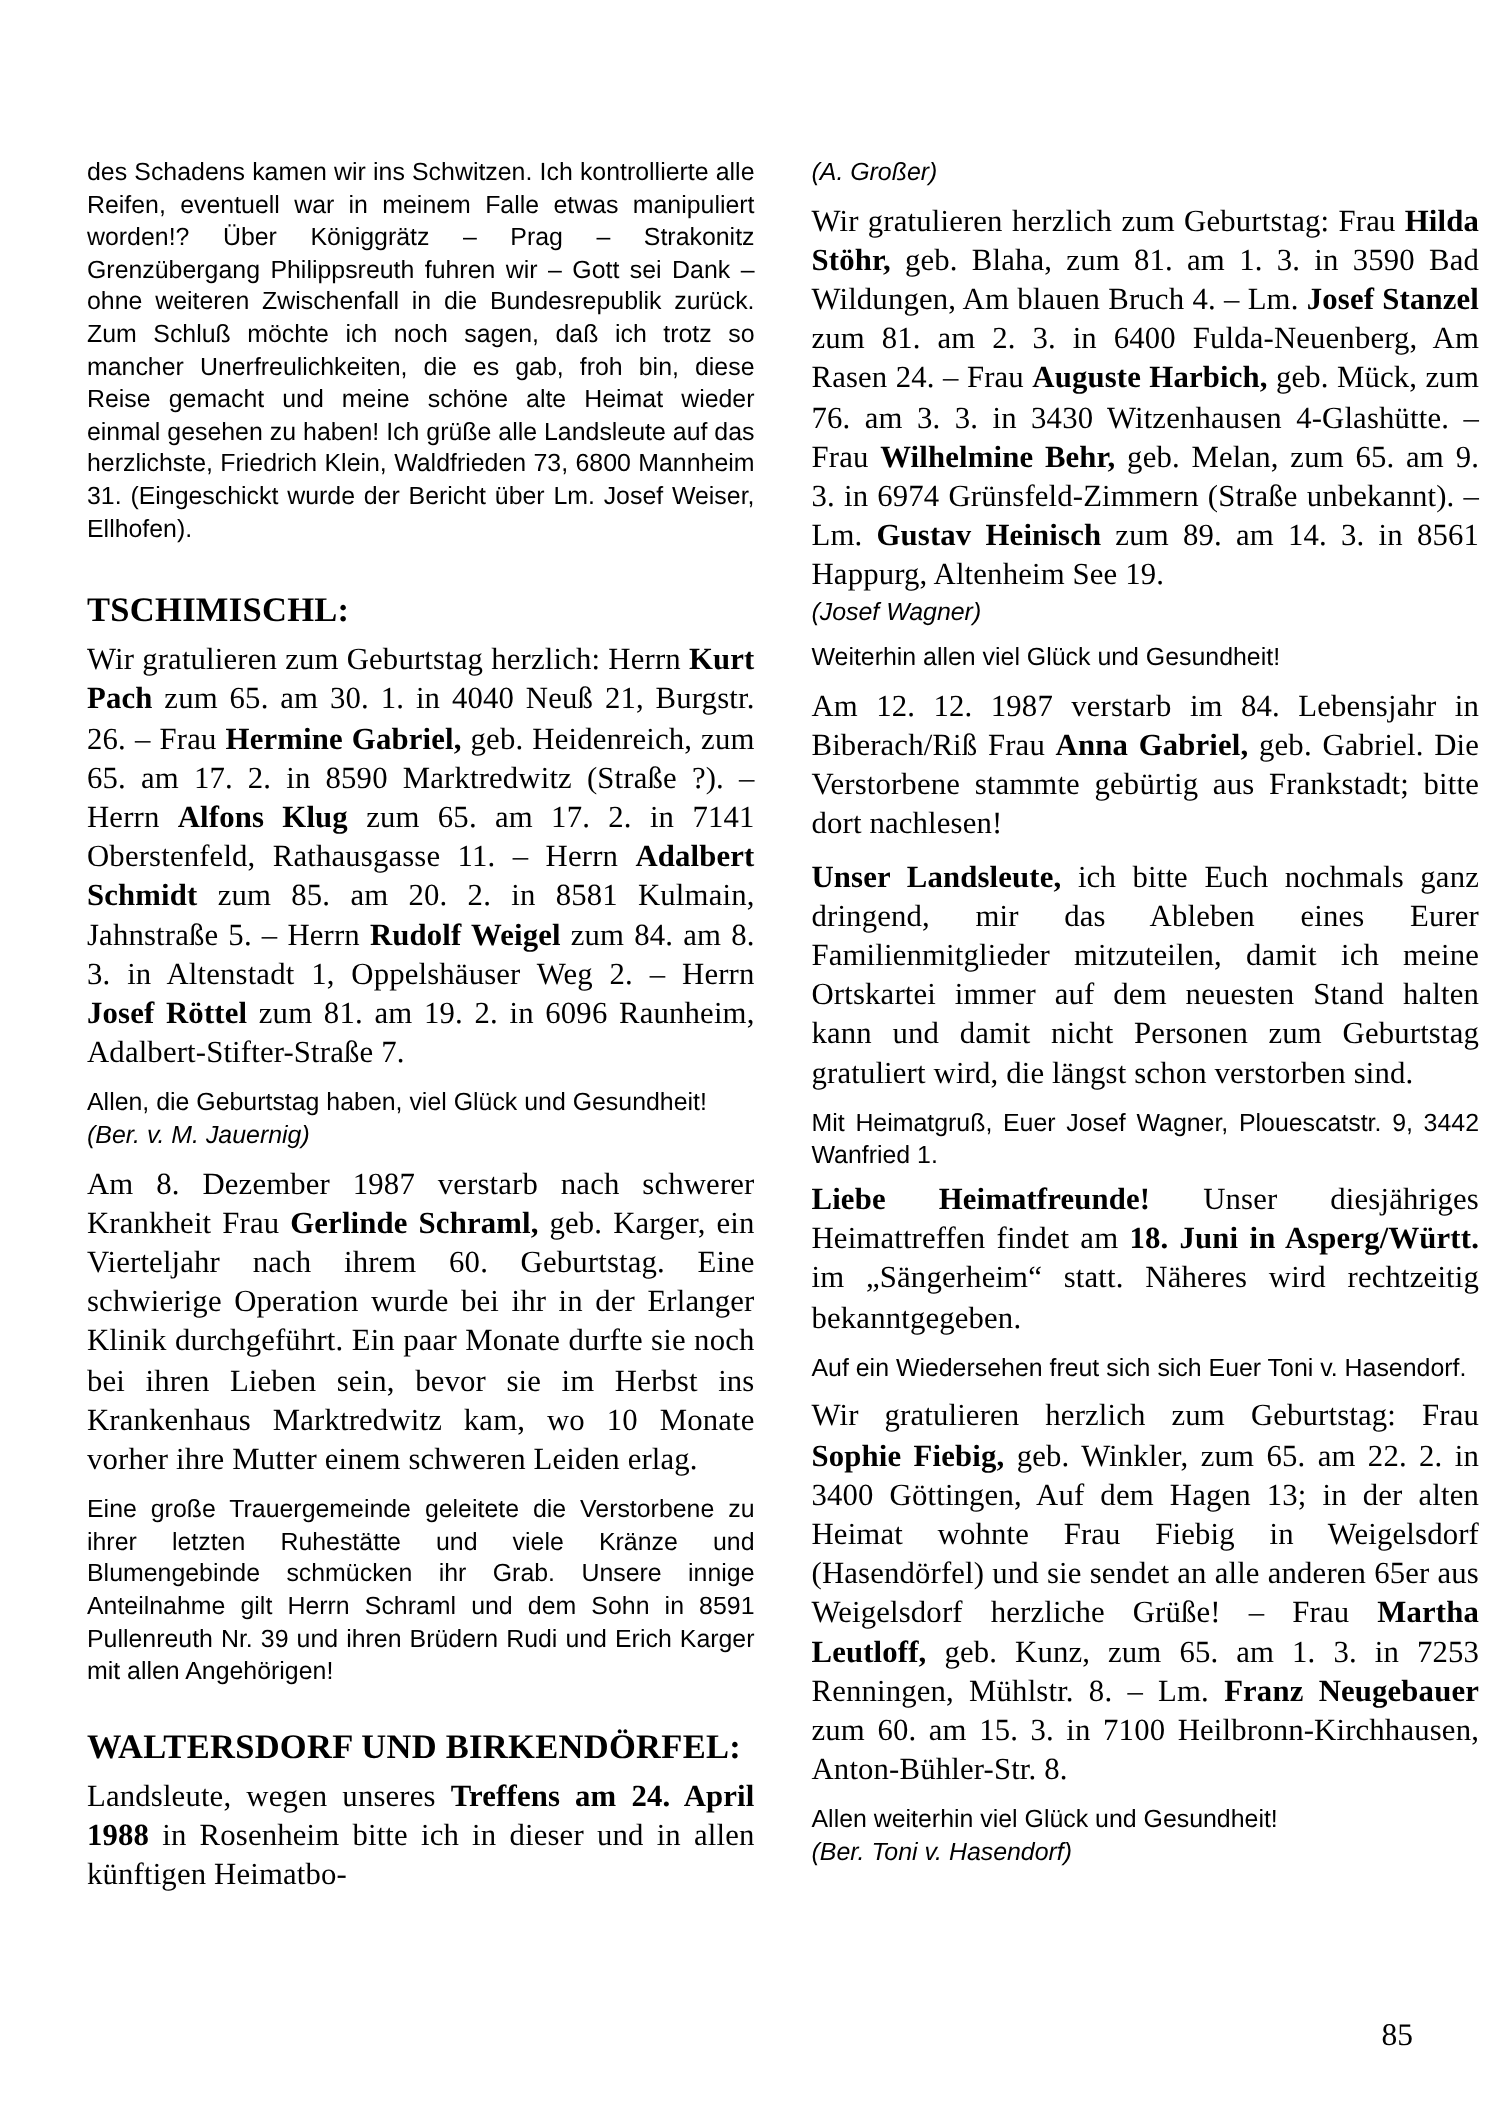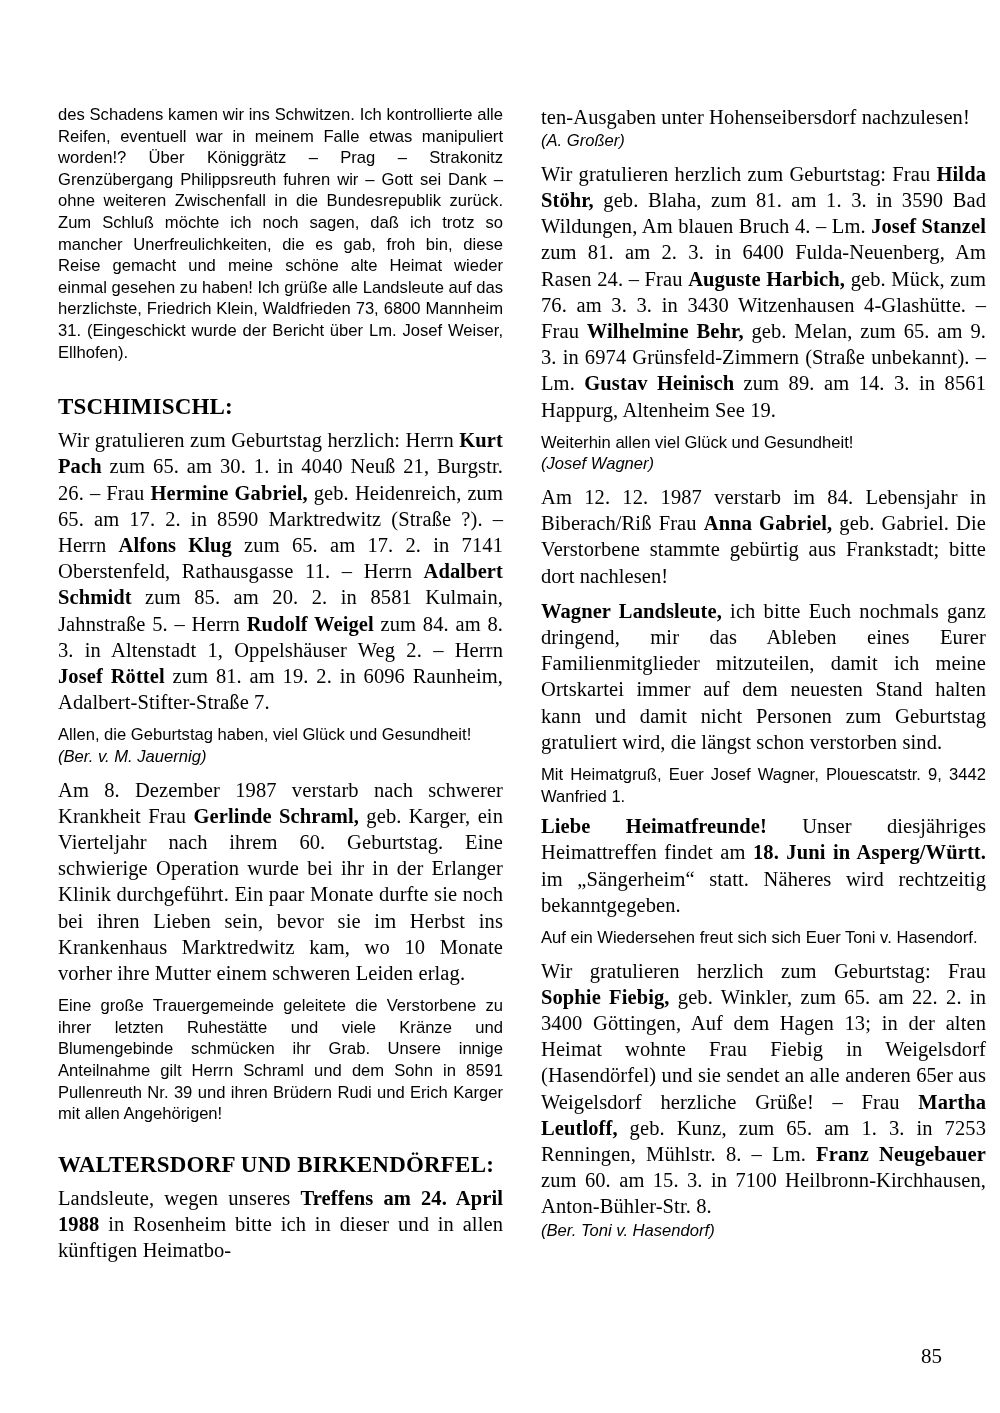--- a/index.html
+++ b/index.html
@@ -91,40 +91,40 @@
       <p class="sans-sm gap-s">Eine große Trauergemeinde geleitete die Verstorbene zu ihrer letzten Ruhestätte und viele Kränze und Blumengebinde schmücken ihr Grab. Unsere innige Anteilnahme gilt Herrn Schraml und dem Sohn in 8591 Pullenreuth Nr. 39 und ihren Brüdern Rudi und Erich Karger mit allen Angehörigen!</p>
 
       <h2 class="heading" style="margin-top:26px;">WALTERSDORF UND BIRKENDÖRFEL:</h2>
 
       <p class="t-lg sp-after-head"><span>Landsleute, wegen unseres </span><b>Treffens am 24. April 1988</b><span> in Rosenheim bitte ich in dieser und in allen künftigen Heimatbo-</span></p>
 
     </div>
 
     <div class="col">
 
-      <p class="t-lg">ten-Ausgaben unter Hohenseibersdorf nachzulesen!</p>
       <p class="sans-sm right">(A. Großer)</p>
 
       <p class="t-lg gap-s"><span>Wir gratulieren herzlich zum Geburtstag: Frau </span><b>Hilda Stöhr,</b><span> geb. Blaha, zum 81. am 1. 3. in 3590 Bad Wildungen, Am blauen Bruch 4. – Lm. </span><b>Josef Stanzel</b><span> zum 81. am 2. 3. in 6400 Fulda-Neuenberg, Am Rasen 24. – Frau </span><b>Auguste Harbich,</b><span> geb. Mück, zum 76. am 3. 3. in 3430 Witzenhausen 4-Glashütte. – Frau </span><b>Wilhelmine Behr,</b><span> geb. Melan, zum 65. am 9. 3. in 6974 Grünsfeld-Zimmern (Straße unbekannt). – Lm. </span><b>Gustav Heinisch</b><span> zum 89. am 14. 3. in 8561 Happurg, Altenheim See 19.</span></p>
 
+      <p class="sans-sm right">(Josef Wagner)</p>
       <p class="sans-sm gap-s">Weiterhin allen viel Glück und Gesundheit!</p>
-      <p class="sans-sm right">(Josef Wagner)</p>
 
       <p class="t-lg gap-s"><span>Am 12. 12. 1987 verstarb im 84. Lebensjahr in Biberach/Riß Frau </span><b>Anna Gabriel,</b><span> geb. Gabriel. Die Verstorbene stammte gebürtig aus Frankstadt; bitte dort nachlesen!</span></p>
 
-      <p class="t-lg gap-s"><b>Wagner Landsleute,</b><span> ich bitte Euch nochmals ganz dringend, mir das Ableben eines Eurer Familienmitglieder mitzuteilen, damit ich meine Ortskartei immer auf dem neuesten Stand halten kann und damit nicht Personen zum Geburtstag gratuliert wird, die längst schon verstorben sind.</span></p>
+      <p class="t-lg gap-s"><b>Unser Landsleute,</b><span> ich bitte Euch nochmals ganz dringend, mir das Ableben eines Eurer Familienmitglieder mitzuteilen, damit ich meine Ortskartei immer auf dem neuesten Stand halten kann und damit nicht Personen zum Geburtstag gratuliert wird, die längst schon verstorben sind.</span></p>
 
       <p class="sans-sm gap-s">Mit Heimatgruß, Euer Josef Wagner, Plouescatstr. 9, 3442 Wanfried 1.</p>
 
 
       <p class="t-lg sp-after-head"><b>Liebe Heimatfreunde!</b><span> Unser diesjähriges Heimattreffen findet am </span><b>18. Juni in Asperg/Württ.</b><span> im „Sängerheim“ statt. Näheres wird rechtzeitig bekanntgegeben.</span></p>
 
       <p class="sans-sm gap-s">Auf ein Wiedersehen freut sich sich Euer Toni v. Hasendorf.</p>
 
       <p class="t-lg gap-s"><span>Wir gratulieren herzlich zum Geburtstag: Frau </span><b>Sophie Fiebig,</b><span> geb. Winkler, zum 65. am 22. 2. in 3400 Göttingen, Auf dem Hagen 13; in der alten Heimat wohnte Frau Fiebig in Weigelsdorf (Hasendörfel) und sie sendet an alle anderen 65er aus Weigelsdorf herzliche Grüße! – Frau </span><b>Martha Leutloff,</b><span> geb. Kunz, zum 65. am 1. 3. in 7253 Renningen, Mühlstr. 8. – Lm. </span><b>Franz Neugebauer</b><span> zum 60. am 15. 3. in 7100 Heilbronn-Kirchhausen, Anton-Bühler-Str. 8.</span></p>
 
+      <p class="sans-sm gap-s">Allen weiterhin viel Glück und Gesundheit!</p>
       <p class="sans-sm right">(Ber. Toni v. Hasendorf)</p>
 
     </div>
   </div>
 
   <div class="pageno">85</div>
 </div>
 
 </body></html>

